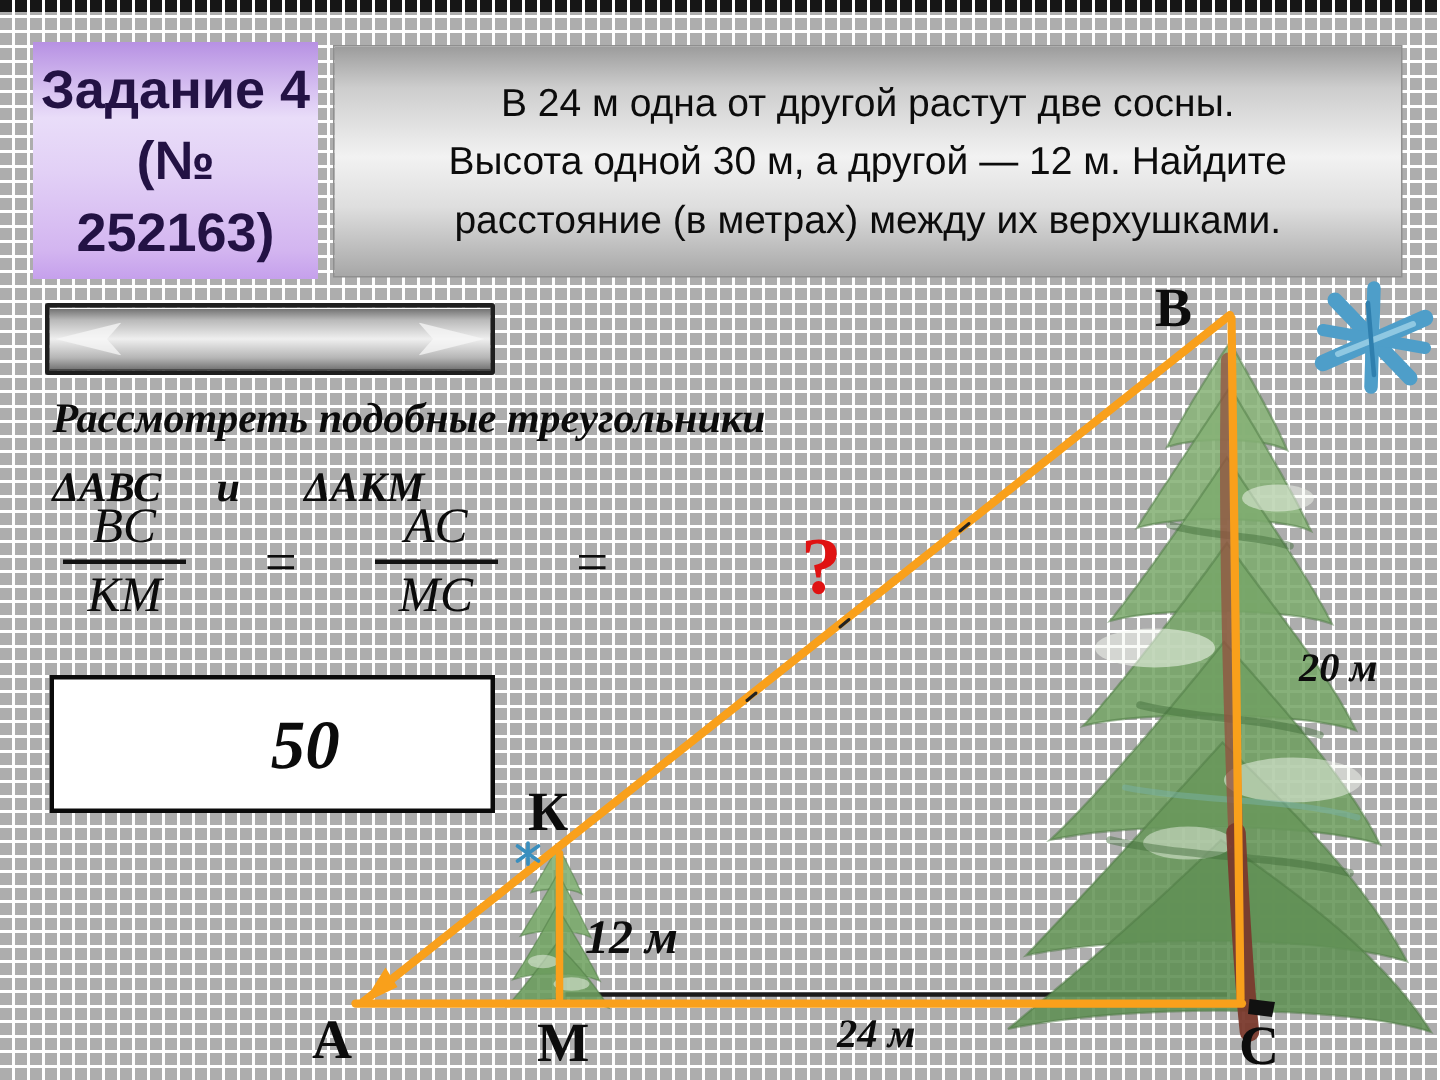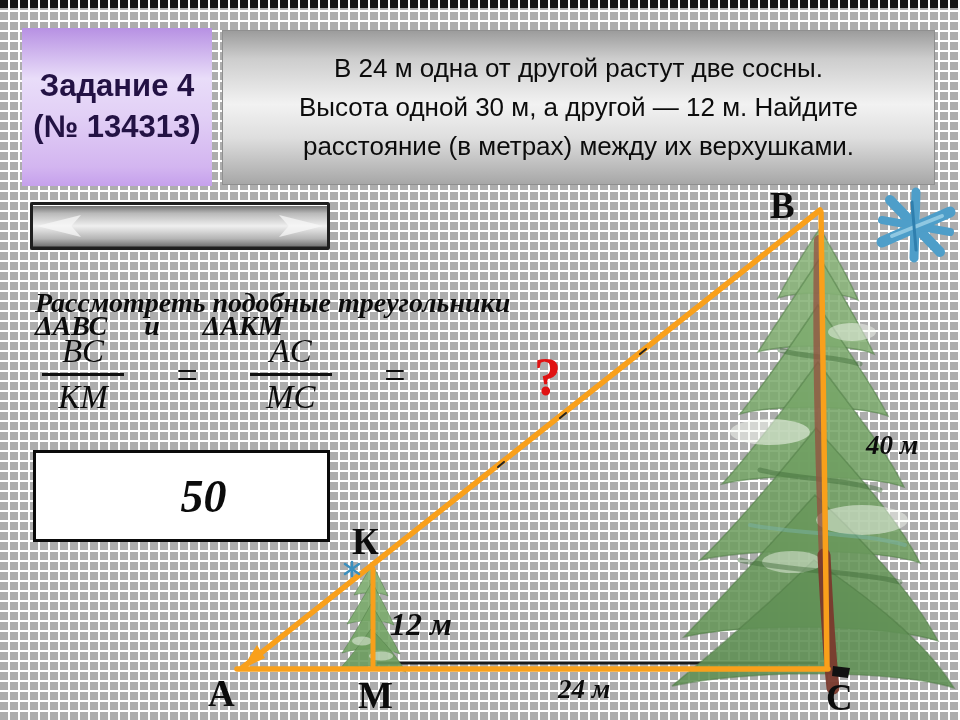--- a/index.html
+++ b/index.html
@@ -12,40 +12,40 @@
       repeating-linear-gradient(0deg, #adadad 0 8px, #ffffff 8px 10px);
   }
   .abs{position:absolute;}
   
   .top-strip{left:0;top:0;width:960px;height:8px;
     background:repeating-linear-gradient(90deg,#161616 0 8px,#ffffff 8px 10px);}
   
   .task-card{left:22px;top:28px;width:190px;height:158px;
     background:linear-gradient(180deg,#b791e3 0%,#e9ddf9 32%,#e2d0f6 55%,#d3b5f0 88%,#c5a0ec 100%);
     display:flex;flex-direction:column;justify-content:center;align-items:center;
-    font-weight:bold;font-size:31px;color:#231244;line-height:1.32;text-align:center;}
+    font-weight:bold;font-size:36px;color:#231244;line-height:1.32;text-align:center;}
   
   .problem-box{left:222px;top:30px;width:713px;height:155px;
     background:linear-gradient(180deg,#9c9c9c 0%,#cdcdcd 18%,#f2f2f2 48%,#dedede 70%,#a7a7a7 100%);
     border:1px solid #8f8f8f;box-sizing:border-box;
     display:flex;flex-direction:column;justify-content:center;align-items:center;
     font-size:26px;color:#0c0c0c;line-height:1.5;text-align:center;}
   
   .hint-btn{left:30px;top:202px;width:300px;height:48px;box-sizing:border-box;
     border:3px solid #1f1f1f;border-radius:2px;
     background:linear-gradient(180deg,#6a6a6a 0%,#b9b9b9 20%,#efefef 50%,#b5b5b5 80%,#6f6f6f 100%);
     box-shadow:inset 0 1px 0 #fdfdfd, inset 0 -1px 0 #4a4a4a;
     display:flex;justify-content:center;align-items:center;cursor:pointer;}
   .hint-btn .chev{position:absolute;top:10px;width:44px;height:22px;background:#f7f7f7;opacity:.75;}
   .hint-btn .chev.left{left:4px;clip-path:polygon(0 50%,100% 0,78% 50%,100% 100%);}
   .hint-btn .chev.right{right:4px;clip-path:polygon(100% 50%,0 0,22% 50%,0 100%);}
   .hint-btn .lbl{position:relative;font-weight:bold;font-size:23px;color:#10102a;
     text-shadow:0 1px 0 rgba(255,255,255,.55);}
   
-  .hint-line1{left:35px;top:264px;font:bold italic 28px "Liberation Serif",serif;color:#0b0b0b;white-space:nowrap;margin-top:23px;}
+  .hint-line1{left:35px;top:264px;font:bold italic 28px "Liberation Serif",serif;color:#0b0b0b;white-space:nowrap;}
   .hint-line2{left:35px;top:310px;font:bold italic 28px "Liberation Serif",serif;color:#0b0b0b;white-space:nowrap;}
   .hint-line2 .gap1{margin-right:30px;} .hint-line2 .gap2{margin-right:36px;}
   
   .formula-row{left:42px;top:333px;width:320px;display:flex;align-items:center;justify-content:space-between;gap:48px;}
   .frac{display:inline-flex;flex-direction:column;align-items:center;
     font:italic 33px "Liberation Serif",serif;color:#0b0b0b;}
   .frac .num{padding:0 8px 3px;border-bottom:3px solid #111;min-width:66px;text-align:center;}
   .frac .den{padding-top:3px;}
   .eq{font:italic 38px "Liberation Serif",serif;color:#0b0b0b;padding:0 2px;}
   
@@ -58,21 +58,21 @@
   .qmark{left:534px;top:346px;font:bold 54px "Liberation Serif",serif;color:#e01212;}
   svg.layer{position:absolute;left:0;top:0;pointer-events:none;}
 </style>
 </head>
 <body>
 
 <div class="abs top-strip"></div>
 
 <div class="abs task-card">
   <div>Задание 4</div>
-  <div>(№ 134313)</div>
+  <div>(№ 252163)</div>
 </div>
 
 <div class="abs problem-box">
   <div>В 24 м одна от другой растут две сосны.</div>
   <div>Высота одной 30 м, а другой — 12 м. Найдите</div>
   <div>расстояние (в метрах) между их верхушками.</div>
 </div>
 
 <div class="abs hint-btn">
   <span class="chev left"></span>
@@ -165,16 +165,16 @@
     <line x1="0" y1="-7" x2="0" y2="7"></line>
   </g>
 </svg>
 
 <div class="abs vertex" style="left:770px;top:184px;">В</div>
 <div class="abs vertex" style="left:208px;top:672px;">А</div>
 <div class="abs vertex" style="left:358px;top:674px;">М</div>
 <div class="abs vertex" style="left:826px;top:676px;">С</div>
 <div class="abs vertex" style="left:352px;top:520px;">К</div>
 
-<div class="abs meas" style="left:866px;top:430px;">40 м</div>
+<div class="abs meas" style="left:866px;top:430px;">20 м</div>
 <div class="abs meas" style="left:390px;top:606px;font-size:32px;">12 м</div>
 <div class="abs meas" style="left:558px;top:674px;">24 м</div>
 <div class="abs qmark">?</div>
 
 </body></html>

